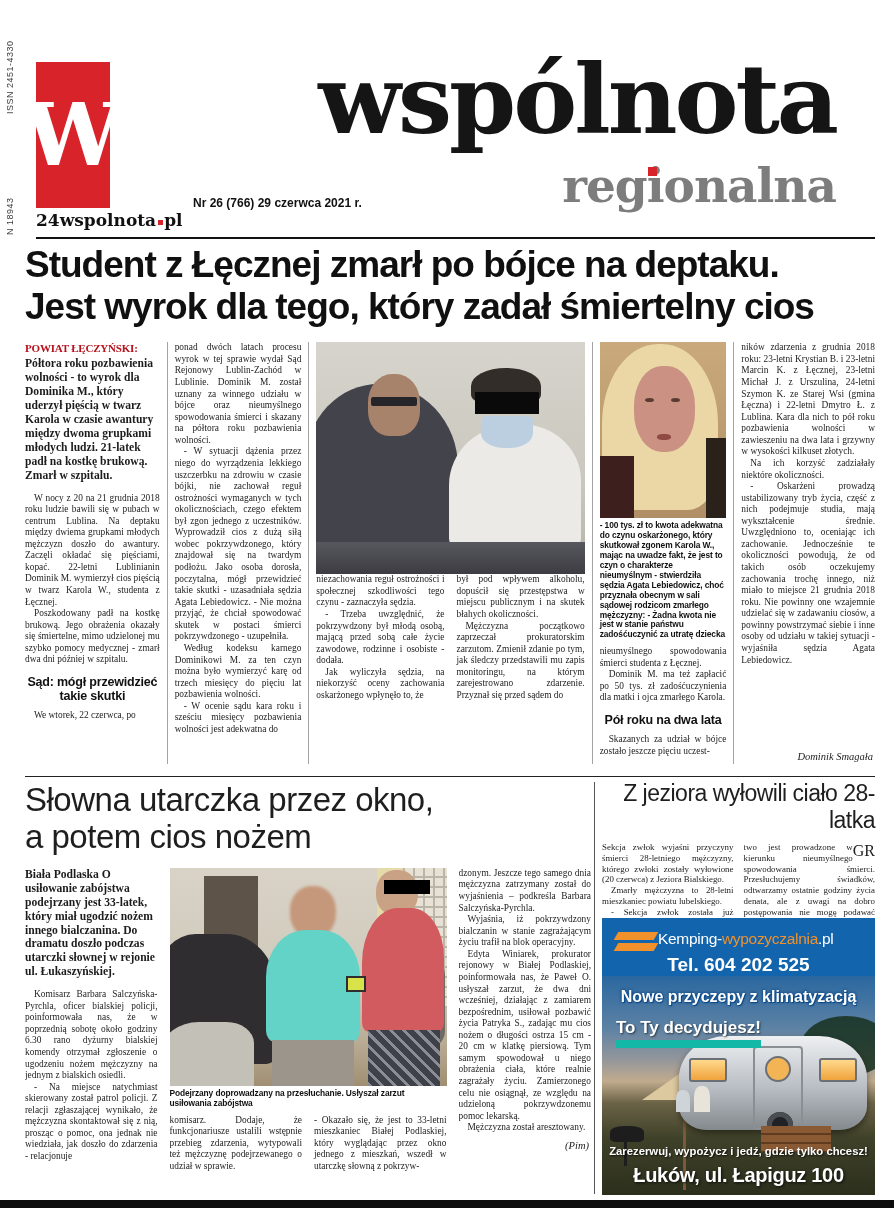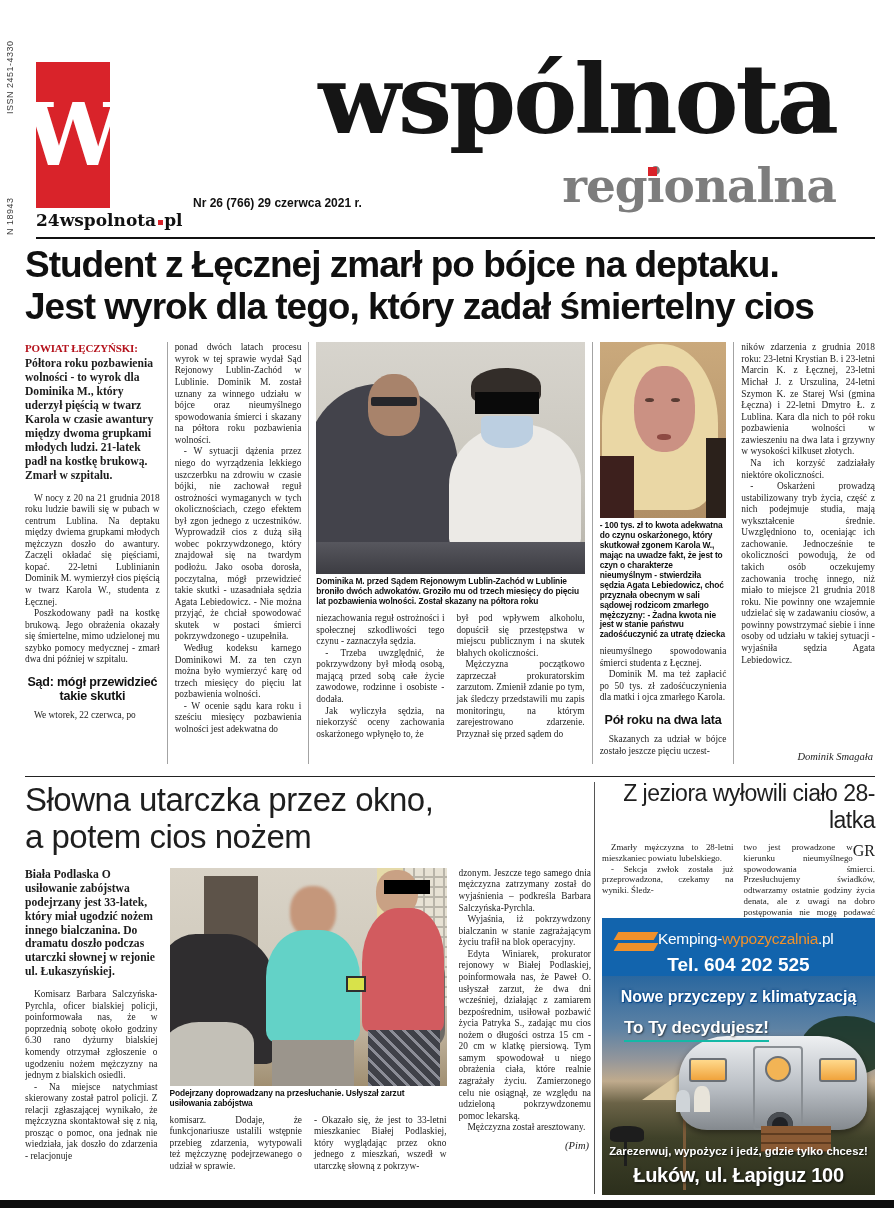--- a/index.html
+++ b/index.html
@@ -121,22 +121,22 @@
   .ad-grill::after{content:"";position:absolute;left:14px;top:14px;width:3px;height:26px;background:#1d1d1d;}
   .ad-people{position:absolute;left:92px;top:168px;width:16px;height:26px;background:#e8e4da;border-radius:40% 40% 0 0;}
   .ad-people::after{content:"";position:absolute;left:-18px;top:4px;width:14px;height:22px;background:#cfd4d8;border-radius:40% 40% 0 0;}
   .ad-brand{position:absolute;left:56px;top:12px;right:4px;font-weight:400;font-size:15.5px;color:#fff;letter-spacing:-.3px;}
   .ad-brand .mid{color:#f0912b;}
   .ad-logo{position:absolute;left:14px;top:14px;width:40px;}
   .ad-logo i{display:block;height:8px;background:#f0912b;transform:skewX(-30deg);margin-bottom:3px;}
   .ad-tel{position:absolute;left:0;right:0;top:36px;text-align:center;font-weight:700;font-size:19px;color:#fff;}
   .ad-l1{position:absolute;left:0;right:0;top:70px;text-align:center;font-weight:700;font-size:16px;color:#fff;
       text-shadow:0 0 3px #0c4a8a,0 0 3px #0c4a8a,1px 1px 0 #0c4a8a;}
-  .ad-l2{position:absolute;left:22px;top:100px;font-weight:700;font-size:17px;color:#fff;
-      text-shadow:1px 1px 2px rgba(0,0,0,.6);border-bottom:2px solid #14b8a6;padding-bottom:2px;}
+  .ad-l2{position:absolute;left:14px;top:100px;font-weight:700;font-size:17px;color:#fff;
+      text-shadow:1px 1px 2px rgba(0,0,0,.6);border-bottom:8px solid #14b8a6;padding-bottom:2px;}
   .ad-l3{position:absolute;left:0;right:0;bottom:38px;text-align:center;font-weight:700;font-size:11.3px;color:#fff;
       text-shadow:1px 1px 2px rgba(0,0,0,.8);}
   .ad-addr{position:absolute;left:0;right:0;bottom:8px;text-align:center;font-weight:700;font-size:20px;color:#fff;
       text-shadow:1px 1px 3px rgba(0,0,0,.8);letter-spacing:-.3px;}
   .bottom-bar{position:absolute;left:0;right:0;bottom:0;height:8px;background:#0d0d0d;}
 </style>
 </head>
 <body>
 
 <div class="page">
@@ -180,21 +180,20 @@
           <div class="p1-figl"></div>
           <div class="p1-headl"></div>
           <div class="p1-glasses"></div>
           <div class="p1-headr"></div>
           <div class="p1-figr"></div>
           <div class="p1-hairr"></div>
           <div class="p1-censor1"></div>
           <div class="p1-mask"></div>
           <div class="p1-table"></div>
         </div>
-        <div class="caption">Dominika M. przed Sądem Rejonowym Lublin-Zachód w Lublinie broniło dwóch adwokatów. Groziło mu od trzech miesięcy do pięciu lat pozbawienia wolności. Został skazany na półtora roku</div>
         <div class="twocol">
           <div>
             <p class="p ni">niezachowania reguł ostrożności i społecznej szkodliwości tego czynu - zaznaczyła sędzia.</p>
             <p class="p">- Trzeba uwzględnić, że pokrzywdzony był młodą osobą, mającą przed sobą całe życie zawodowe, rodzinne i osobiste - dodała.</p>
             <p class="p">Jak wyliczyła sędzia, na niekorzyść oceny zachowania oskarżonego wpłynęło to, że</p>
           </div>
           <div>
             <p class="p ni">był pod wpływem alkoholu, dopuścił się przestępstwa w miejscu publicznym i na skutek błahych okoliczności.</p>
             <p class="p">Mężczyzna początkowo zaprzeczał prokuratorskim zarzutom. Zmienił zdanie po tym, jak śledczy przedstawili mu zapis monitoringu, na którym zarejestrowano zdarzenie. Przyznał się przed sądem do</p>
           </div>
@@ -272,20 +271,21 @@
         <p class="p">Mężczyzna został aresztowany.</p>
         <div class="byline" style="margin-top:0">(Pim)</div>
       </div>
     </div>
   </section>
 
   <aside class="a3">
     <h2 class="h3line">Z jeziora wyłowili ciało 28-latka</h2>
     <div class="a3-cols">
       <div>
+        <p class="p ni">Sekcja zwłok wyjaśni przyczyny śmierci 28-letniego mężczyzny, którego zwłoki zostały wyłowione (20 czerwca) z Jeziora Bialskiego.</p>
         <p class="p">Zmarły mężczyzna to 28-letni mieszkaniec powiatu lubelskiego.</p>
         <p class="p">- Sekcja zwłok została już przeprowadzona, czekamy na wyniki. Śledz-</p>
       </div>
       <div>
         <span class="gr">GR</span>
         <p class="p ni">two jest prowadzone w kierunku nieumyślnego spowodowania śmierci. Przesłuchujemy świadków, odtwarzamy ostatnie godziny życia denata, ale z uwagi na dobro postępowania nie mogę podawać szczegółowych informacji - mówi Adam Hunek, szef parczewskiej prokuratury.</p>
       </div>
     </div>
   </aside>
 

